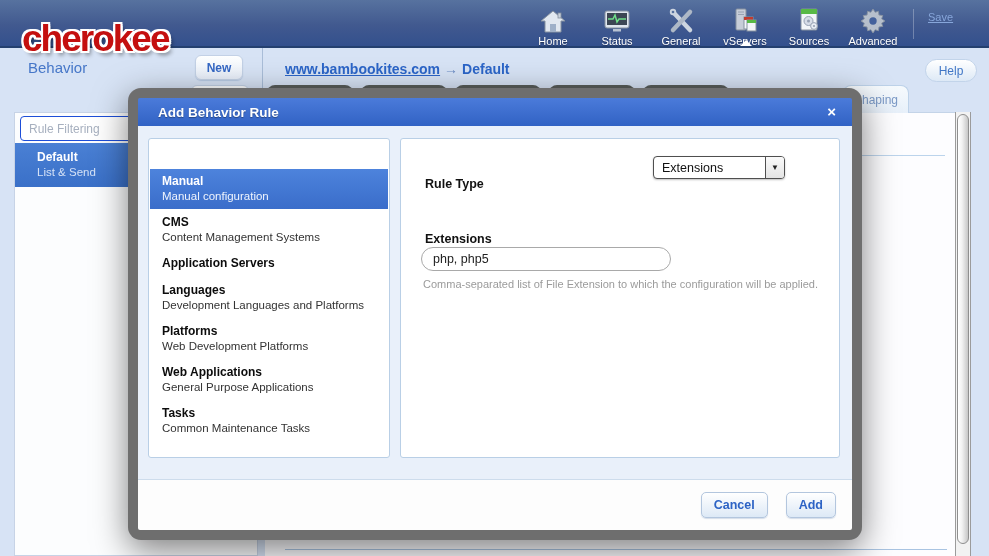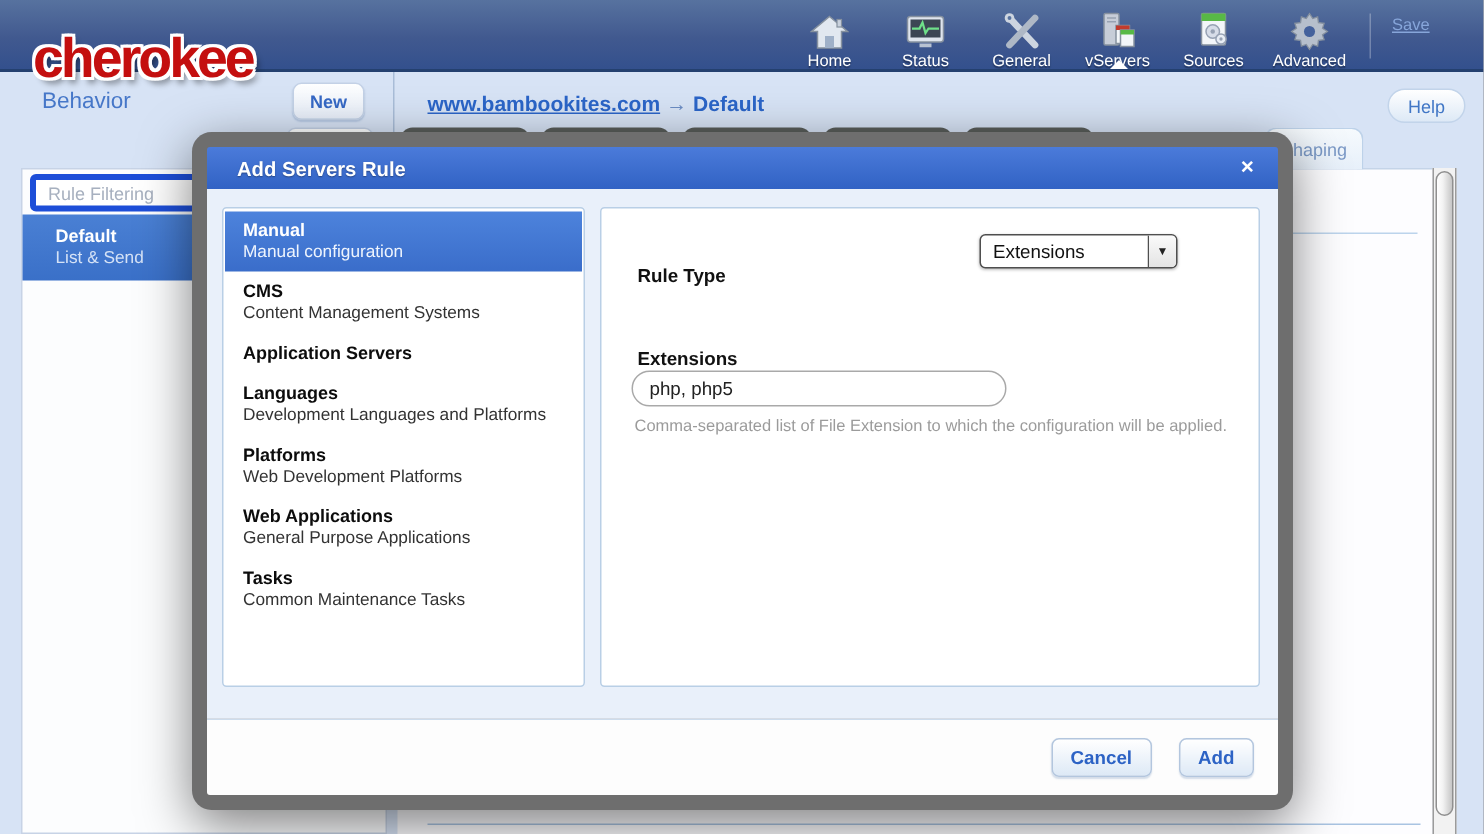--- a/index.html
+++ b/index.html
@@ -32,21 +32,21 @@
   .sidebar-title { position:absolute; left:28px; top:59px; font-size:15px; color:#4677c8; }
   .btn-small { position:absolute; height:25px; border:1px solid #c3d1e6; border-radius:6px;
     background:linear-gradient(#feffff, #e7eef9); color:#3568c5; font-weight:bold; font-size:12px;
     display:flex; align-items:center; justify-content:center; cursor:pointer;
     box-shadow:0 1px 1px rgba(120,150,190,.35); }
   .new-btn { left:195px; top:55px; width:48px; }
   .clone-btn { left:191px; top:85px; width:58px; }
   .sidebar-panel { position:absolute; left:14px; top:112px; width:244px; height:444px;
     background:#fcfdfe; border:1px solid #c7d3e6; }
   .filter-input { position:absolute; left:20px; top:116px; width:132px; height:25px;
-    border:4px solid #1d4ed8; border-radius:4px; padding:0 8px; font-size:12px; color:#333;
+    border:1px solid #1d4ed8; border-radius:4px; padding:0 8px; font-size:12px; color:#333;
     font-family:"Liberation Sans", sans-serif; background:#fff; }
   .filter-input::placeholder { color:#a7b0bf; }
   .rule-item { position:absolute; left:15px; top:143px; width:242px; height:44px;
     background:linear-gradient(#4a80d4, #3a70c8); color:#fff; padding:6px 0 0 22px; cursor:pointer; }
   .rule-item .t { font-size:12px; font-weight:bold; line-height:16px; }
   .rule-item .s { font-size:11.5px; color:#d5e2f6; line-height:14px; }
 
   
   .v-divider { position:absolute; left:262px; top:48px; width:1px; height:64px; background:#a9bdd8; }
   .breadcrumb { position:absolute; left:285px; top:61px; font-size:14px; font-weight:bold; }
@@ -83,21 +83,21 @@
   .modal-title { color:#fff; font-weight:bold; font-size:13.5px; padding-left:20px;
     text-shadow:0 1px 1px rgba(0,0,0,.35); }
   .modal-close { position:absolute; right:16px; top:4px; color:#fff; font-weight:bold;
     font-size:15px; cursor:pointer; line-height:20px; }
   .modal-body { flex:1 1 auto; background:#e9f0fa; position:relative; }
   .cat-panel { position:absolute; left:10px; top:12px; width:242px; height:320px;
     background:#fff; border:1px solid #b9cfe6; border-radius:3px; padding-top:2px; overflow:hidden; }
   .cat-item { padding:5px 12px 6px; margin:0 1px 1px; cursor:pointer; }
   .cat-item .t { font-size:12px; font-weight:bold; color:#0c0c0c; line-height:15px; }
   .cat-item .d { font-size:11.5px; color:#333; line-height:14px; }
-  .cat-item.selected { background:linear-gradient(#4d83dc, #3a6dca); }
+  .cat-item.selected { background:linear-gradient(#4d83dc, #3a6dca);margin-top:28px; }
   .cat-item.selected .t { color:#fff; }
   .cat-item.selected .d { color:#eef4fd; }
   .cfg-panel { position:absolute; left:262px; top:12px; width:440px; height:320px;
     background:#fff; border:1px solid #b9cfe6; border-radius:3px; }
   .ruletype-label { position:absolute; left:24px; top:24px; font-size:12.5px; font-weight:bold; color:#111;margin-top:14px; }
   .select { position:absolute; left:252px; top:17px; width:132px; height:23px;
     background:#fff; border:1px solid #4f4f4f; border-radius:4px; display:flex; align-items:center;
     cursor:pointer; box-shadow:0 1px 2px rgba(0,0,0,.25); }
   .select .val { flex:1; font-size:12.5px; color:#111; padding-left:8px; }
   .select .arrow-box { width:19px; height:100%; border-left:1px solid #4f4f4f;
@@ -226,21 +226,21 @@
   <div class="shaping-tab">Shaping</div>
   <div class="content-rule-top"></div>
   <div class="content-rule-bottom"></div>
 
   <div class="scrollbar"></div>
   <div class="scroll-thumb"></div>
 
   <div class="modal">
     <div class="modal-inner">
       <div class="modal-titlebar">
-        <span class="modal-title">Add Servers Rule</span>
+        <span class="modal-title">Add Behavior Rule</span>
         <span class="modal-close">×</span>
       </div>
 
       <div class="modal-body">
 
         <div class="cat-panel">
           <div class="cat-item selected">
             <div class="t">Manual</div>
             <div class="d">Manual configuration</div>
           </div>

